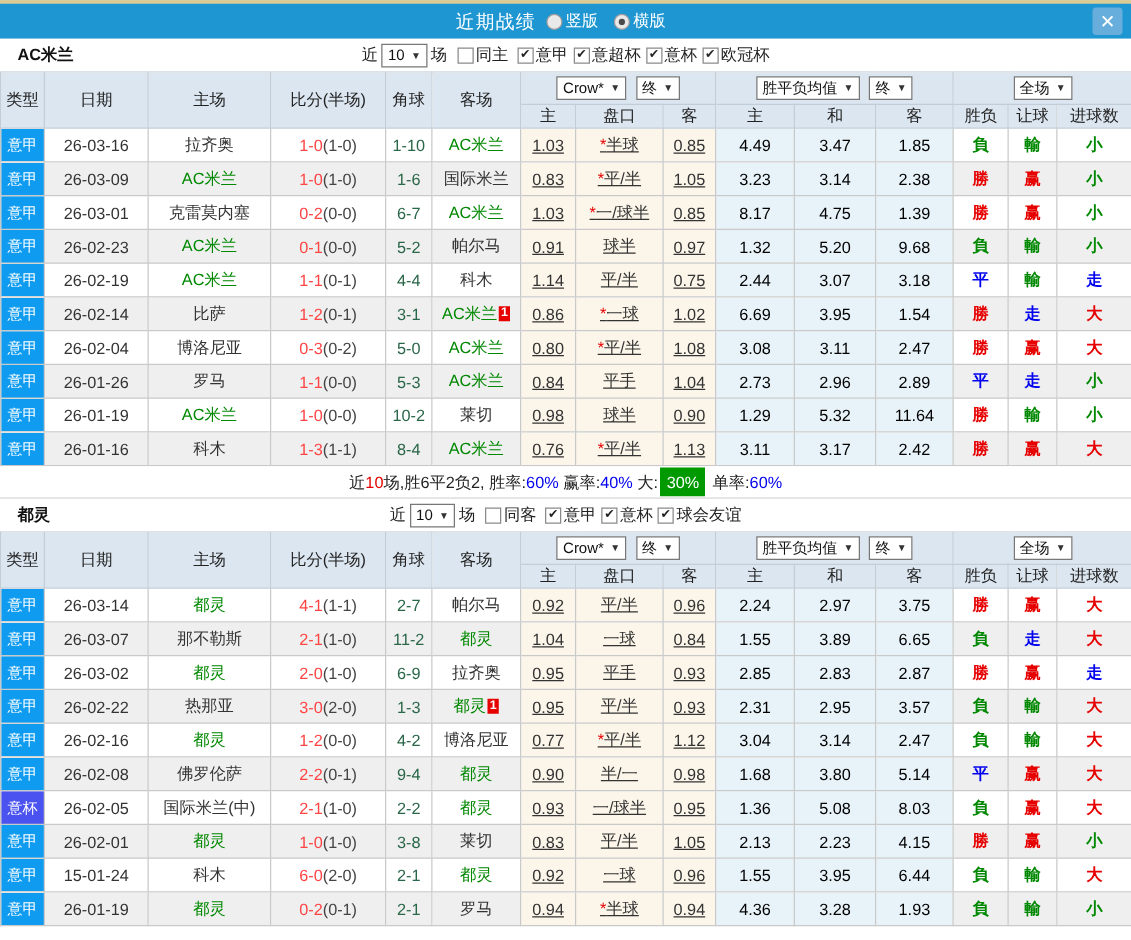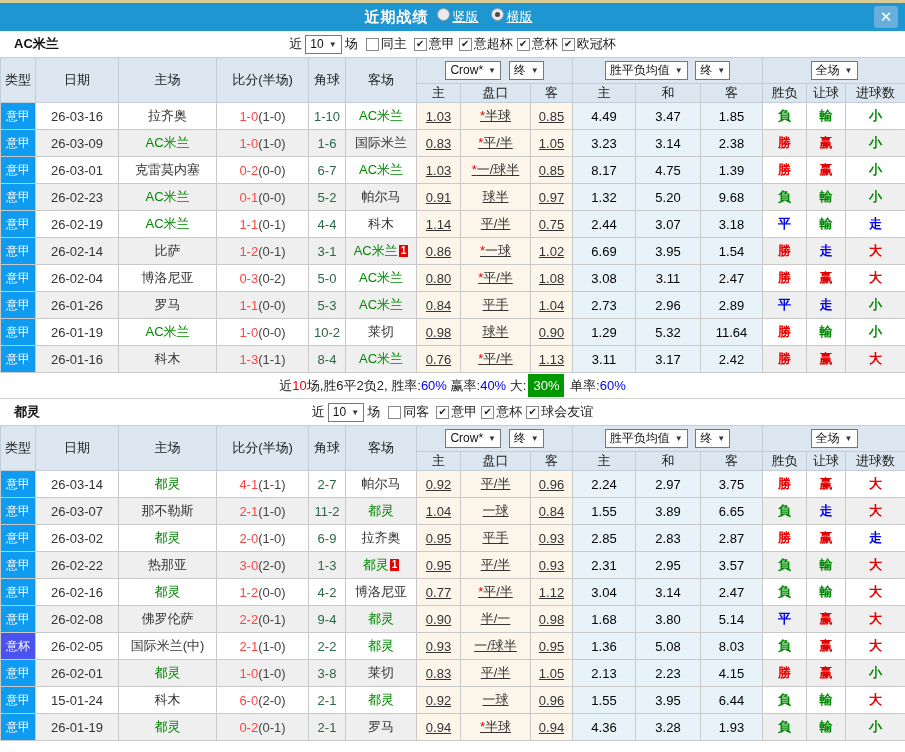--- a/index.html
+++ b/index.html
@@ -8,23 +8,23 @@
     width:905px; height:752px; overflow:hidden;
     font-family:"Liberation Sans","DejaVu Sans",sans-serif;
     background:#fff; color:#333;
   }
   
   .titlebar {
     height:31px; background:#1e96d2; border-top:3px solid #d9cc96;
     display:flex; align-items:center; justify-content:center;
     position:relative; color:#fff;
   }
-  .titlebar .title { font-weight:bold; font-size:15px; letter-spacing:1px; }
+  .titlebar .title { font-weight:normal; font-size:15px; letter-spacing:1px; }
   .radio-group { display:flex; align-items:center; margin-left:8px; font-size:13px; gap:4px; }
-  .radio-group .opt { display:flex; align-items:flex-start; gap:3px; margin-right:8px; cursor:pointer;text-decoration:underline; }
+  .radio-group .opt { display:flex; align-items:center; gap:3px; margin-right:8px; cursor:pointer; }
   .radio {
     width:13px; height:13px; border-radius:50%;
     background:#e9e9e9; border:1px solid #9a9a9a; display:inline-block; position:relative;
   }
   .radio.checked::after {
     content:""; position:absolute; left:3px; top:3px; right:3px; bottom:3px;
     background:#4a4a4a; border-radius:50%;
   }
   .close-btn {
     position:absolute; right:7px; top:50%; transform:translateY(-50%);

